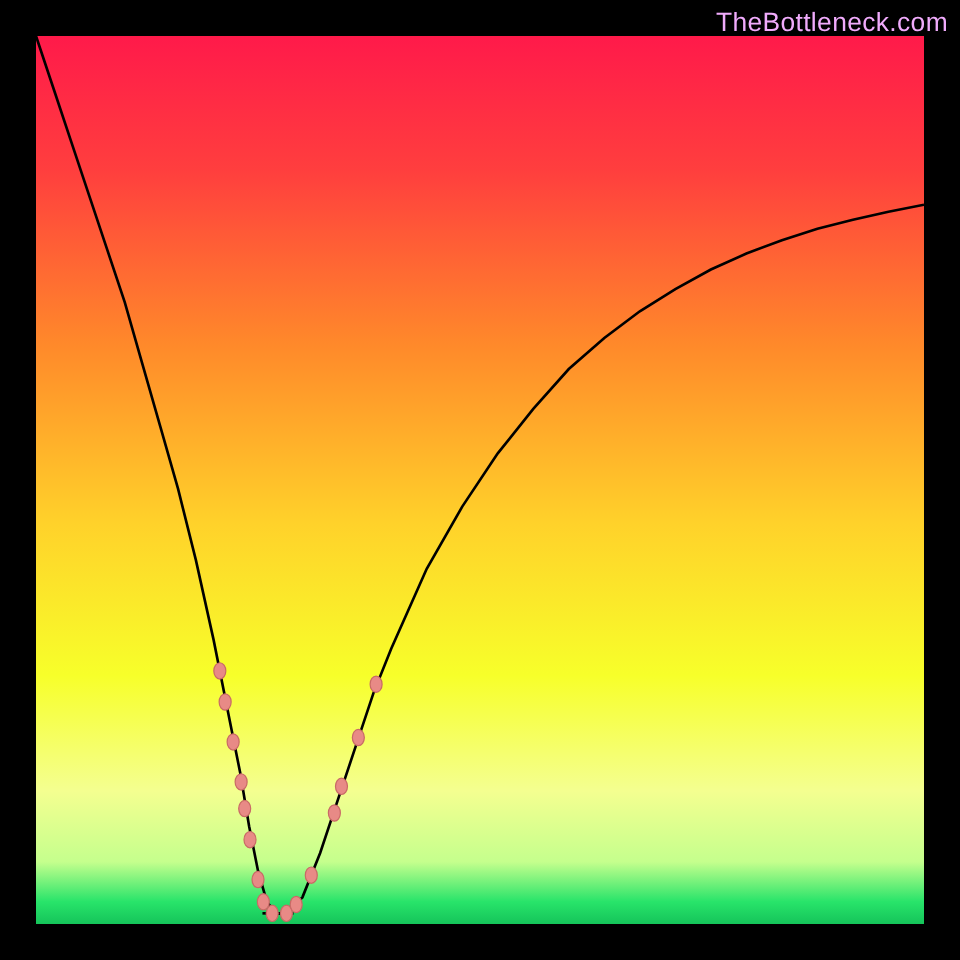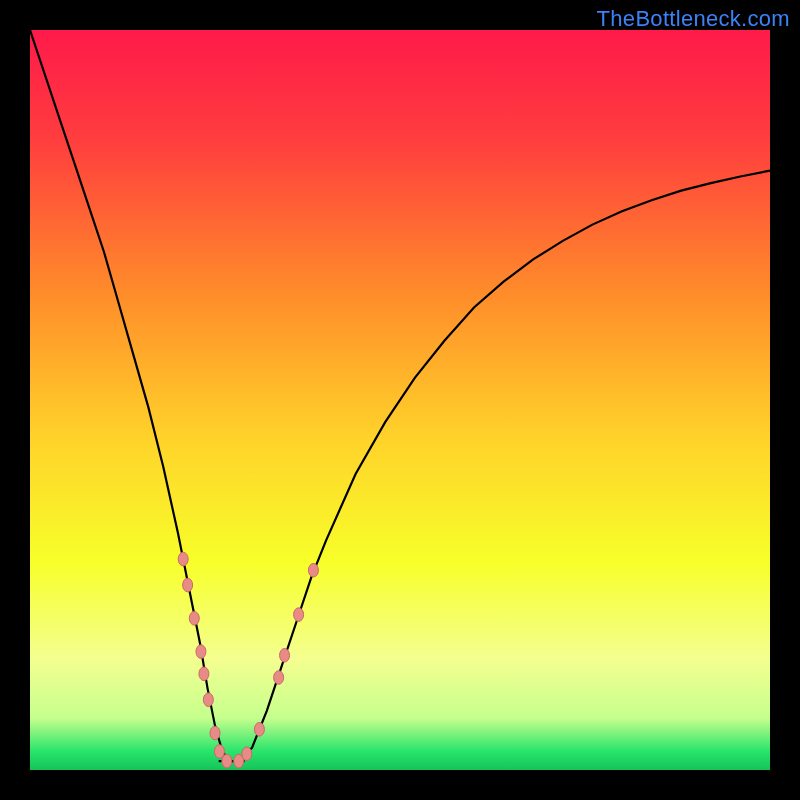--- a/index.html
+++ b/index.html
@@ -16,21 +16,21 @@
     width: 800px;
     height: 800px;
   }
   svg {
     display: block;
   }
   .watermark {
     position: absolute;
     top: 6px;
     right: 10px;
-    color: #3b82f6;
+    color: #f0abfc;
     font-size: 22px;
     font-weight: 400;
     letter-spacing: 0.3px;
     user-select: none;
   }
 </style>
 </head>
 <body>
 
 <div id="chart-root">

